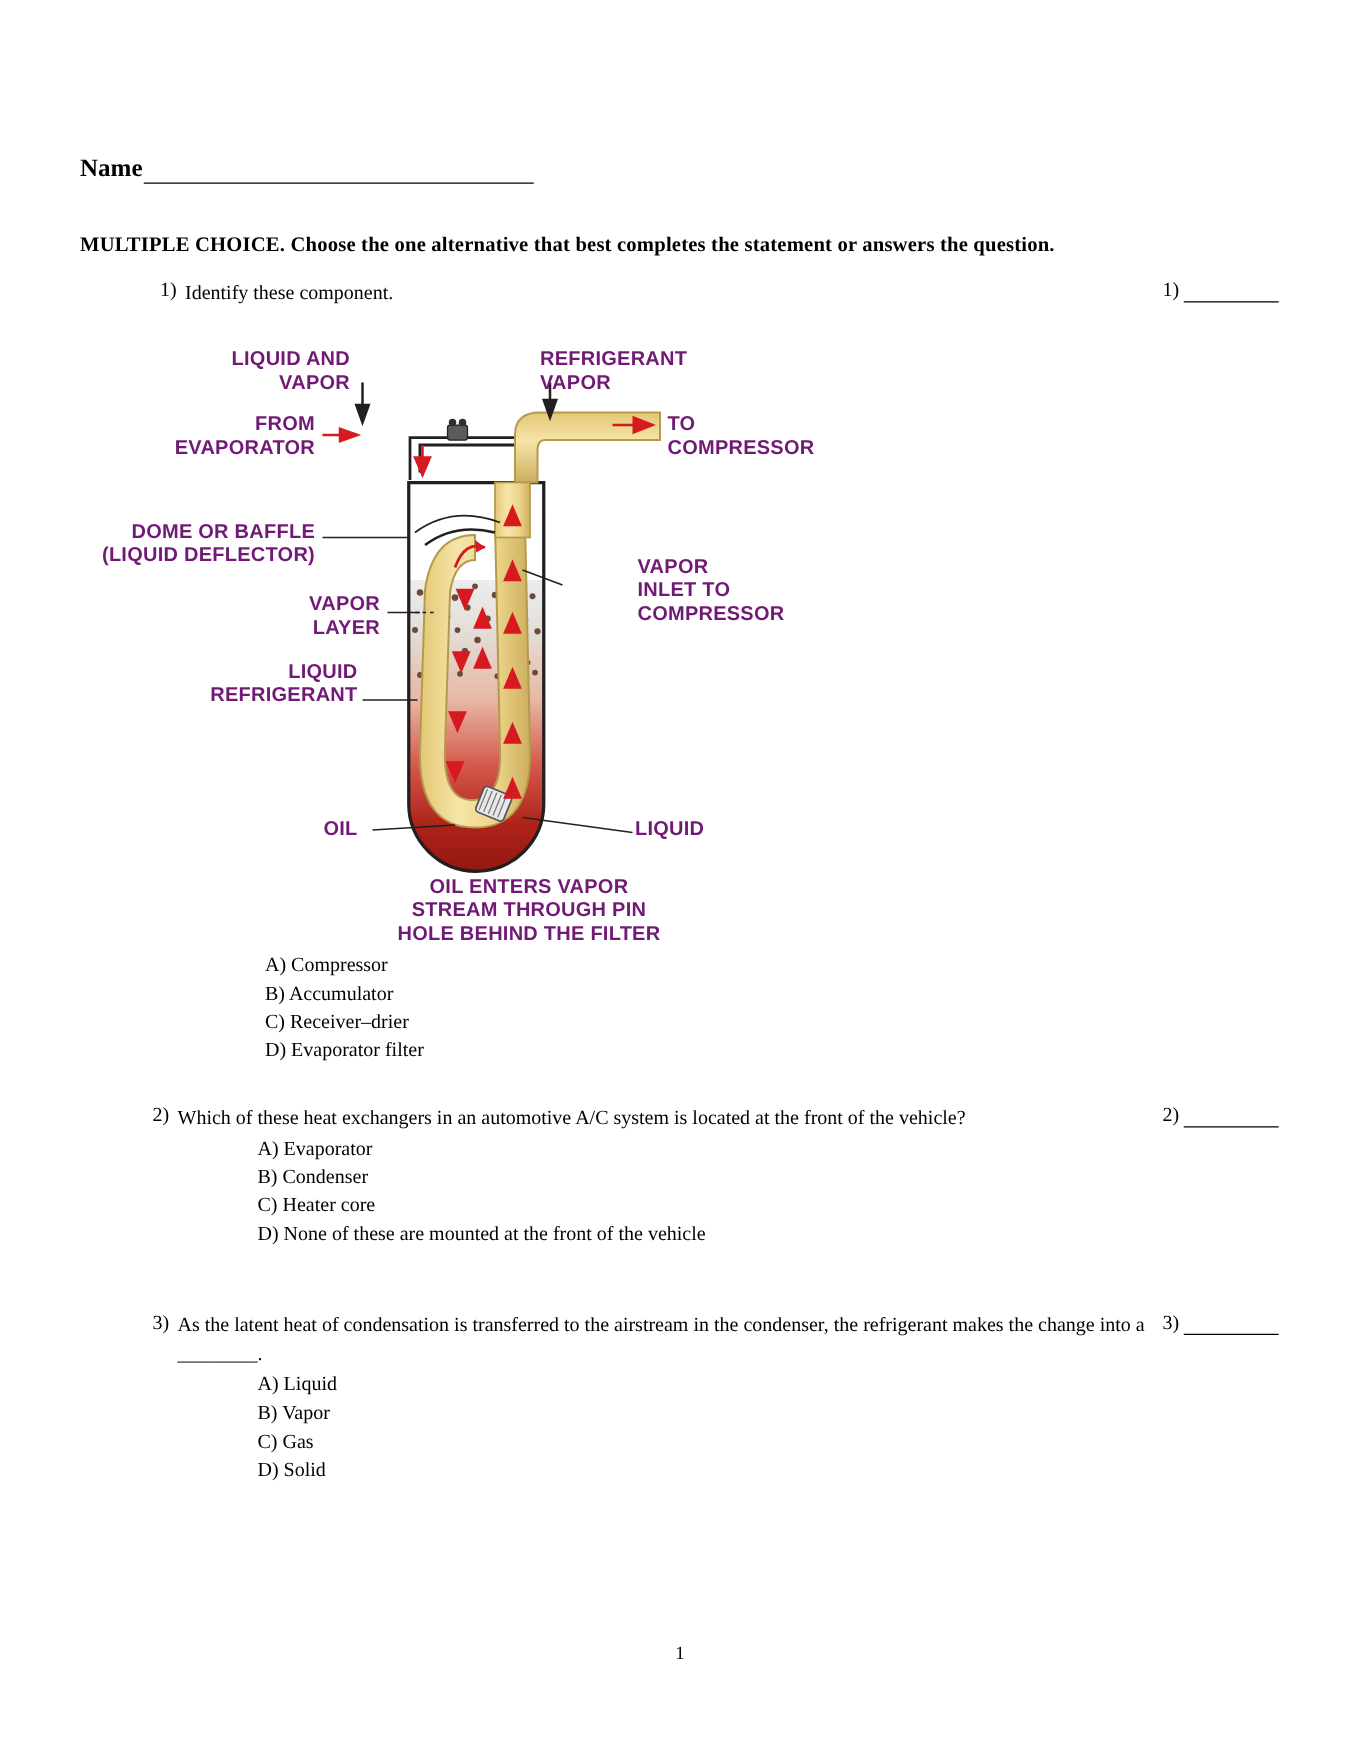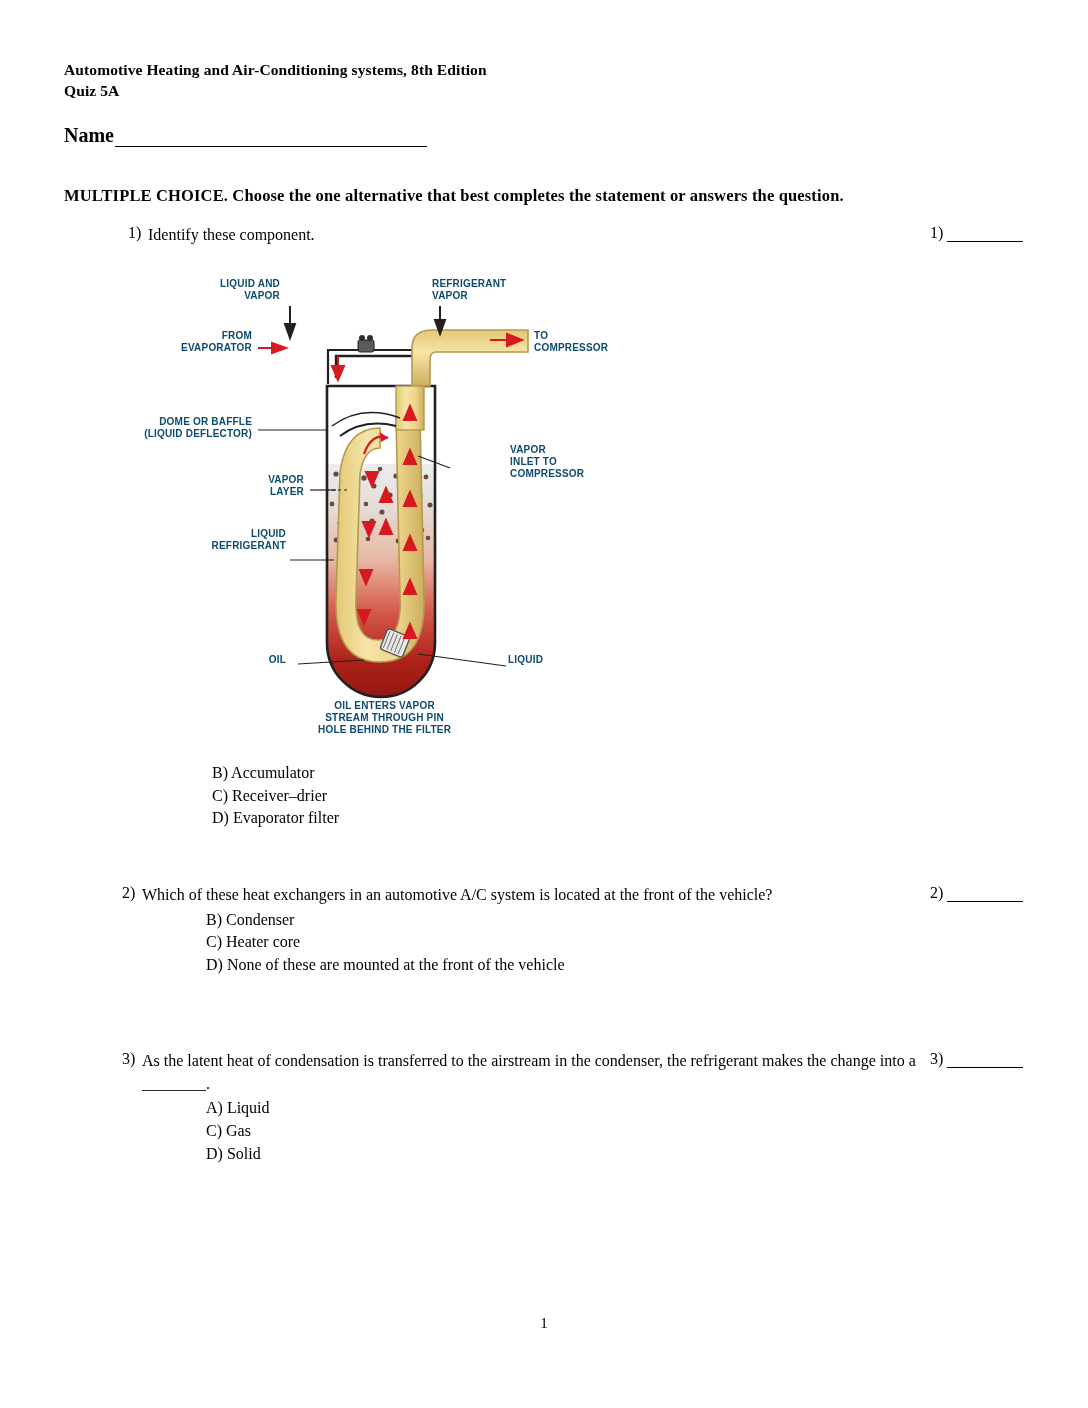--- a/index.html
+++ b/index.html
@@ -104,37 +104,33 @@
     position: absolute;
     left: 150px;
     top: 268px;
     width: 640px;
     height: 500px;
   }
   .fig-label {
     position: absolute;
     font-family: "Liberation Sans", sans-serif;
     font-weight: bold;
-    font-size: 10px;
-    color: #0c4a6e;
+    font-size: 16px;
+    color: #701a75;
     line-height: 1.2;
     letter-spacing: 0.2px;
   }
   .fig-label.right { text-align: right; }
   svg { display: block; }
 </style>
 </head>
 <body>
 
 <div class="page">
 
-  <div class="header-block">
-    <div>Automotive Heating and Air-Conditioning systems, 8th Edition</div>
-    <div>Quiz 5A</div>
-  </div>
 
   <div class="name-line">
     <span>Name</span>
     <span class="name-rule"></span>
   </div>
 
   <div class="mc-heading">MULTIPLE CHOICE.  Choose the one alternative that best completes the statement or answers the question.</div>
 
   <div class="question" style="left:128px; top:224px; width:780px;">
     <span class="q-num">1)</span>
@@ -312,45 +308,48 @@
 REFRIGERANT</div>
     <div class="fig-label right" style="left:48px; top:386px; width:88px;">OIL</div>
     <div class="fig-label" style="left:358px; top:386px;">LIQUID</div>
     <div class="fig-label" style="left:168px; top:432px; white-space:pre-line;text-align:center;">OIL ENTERS VAPOR
 STREAM THROUGH PIN
 HOLE BEHIND THE FILTER</div>
   </div>
 
   <div class="question" style="left:128px; top:760px; width:780px;">
     <div class="choices">
+      <div class="choice">A) Compressor</div>
       <div class="choice">B) Accumulator</div>
       <div class="choice">C) Receiver–drier</div>
       <div class="choice">D) Evaporator filter</div>
     </div>
   </div>
 
   <div class="question" style="left:122px; top:884px; width:790px;">
     <span class="q-num">2)</span>
     <span class="q-text">Which of these heat exchangers in an automotive A/C system is located at the front of the vehicle?</span>
     <div class="choices">
+      <div class="choice">A) Evaporator</div>
       <div class="choice">B) Condenser</div>
       <div class="choice">C) Heater core</div>
       <div class="choice">D) None of these are mounted at the front of the vehicle</div>
     </div>
   </div>
   <div class="answer-blank" style="left:930px; top:884px;">
     <span>2)</span>
     <span class="answer-rule"></span>
   </div>
 
   <div class="question" style="left:122px; top:1050px; width:800px;">
     <span class="q-num">3)</span>
     <span class="q-text">As the latent heat of condensation is transferred to the airstream in the condenser, the refrigerant makes the change into a ________.</span>
     <div class="choices">
       <div class="choice">A) Liquid</div>
+      <div class="choice">B) Vapor</div>
       <div class="choice">C) Gas</div>
       <div class="choice">D) Solid</div>
     </div>
   </div>
   <div class="answer-blank" style="left:930px; top:1050px;">
     <span>3)</span>
     <span class="answer-rule"></span>
   </div>
 
   <div class="page-number">1</div>

